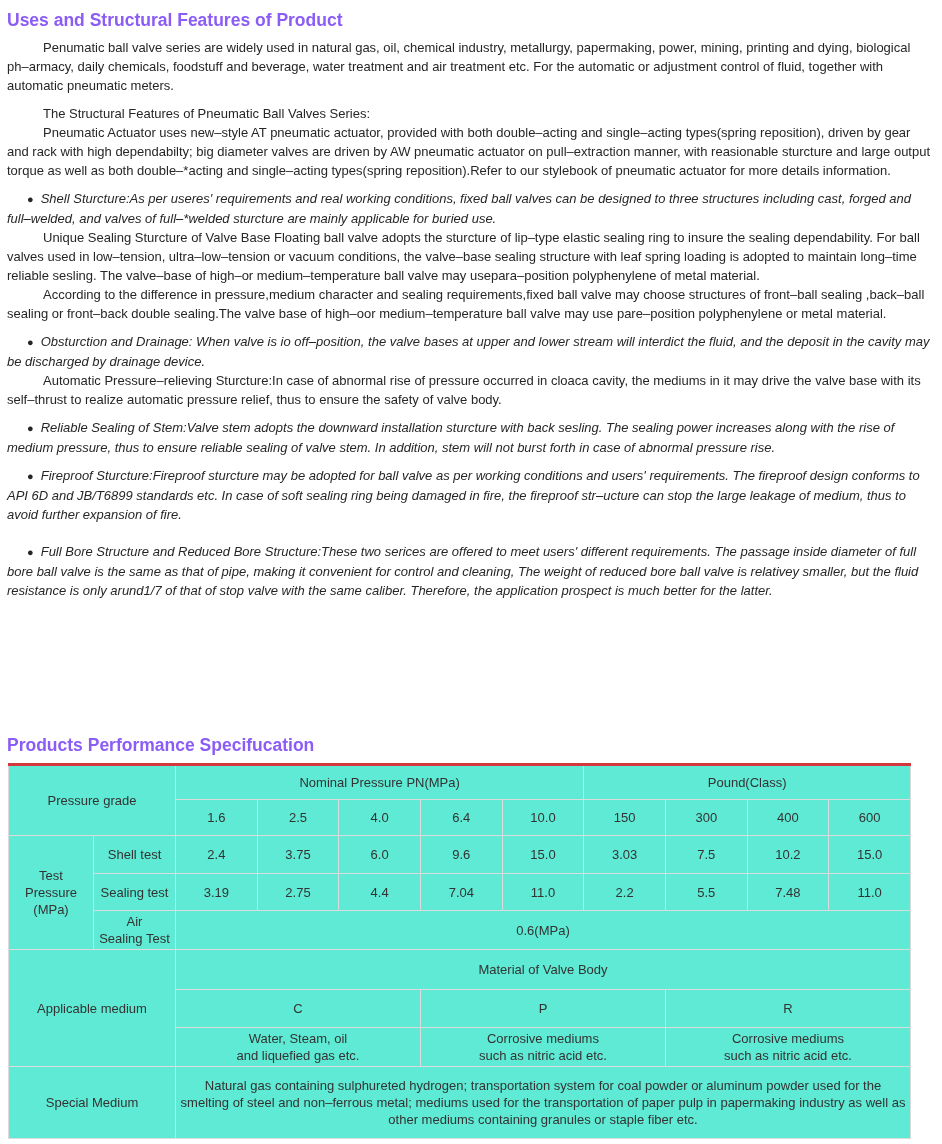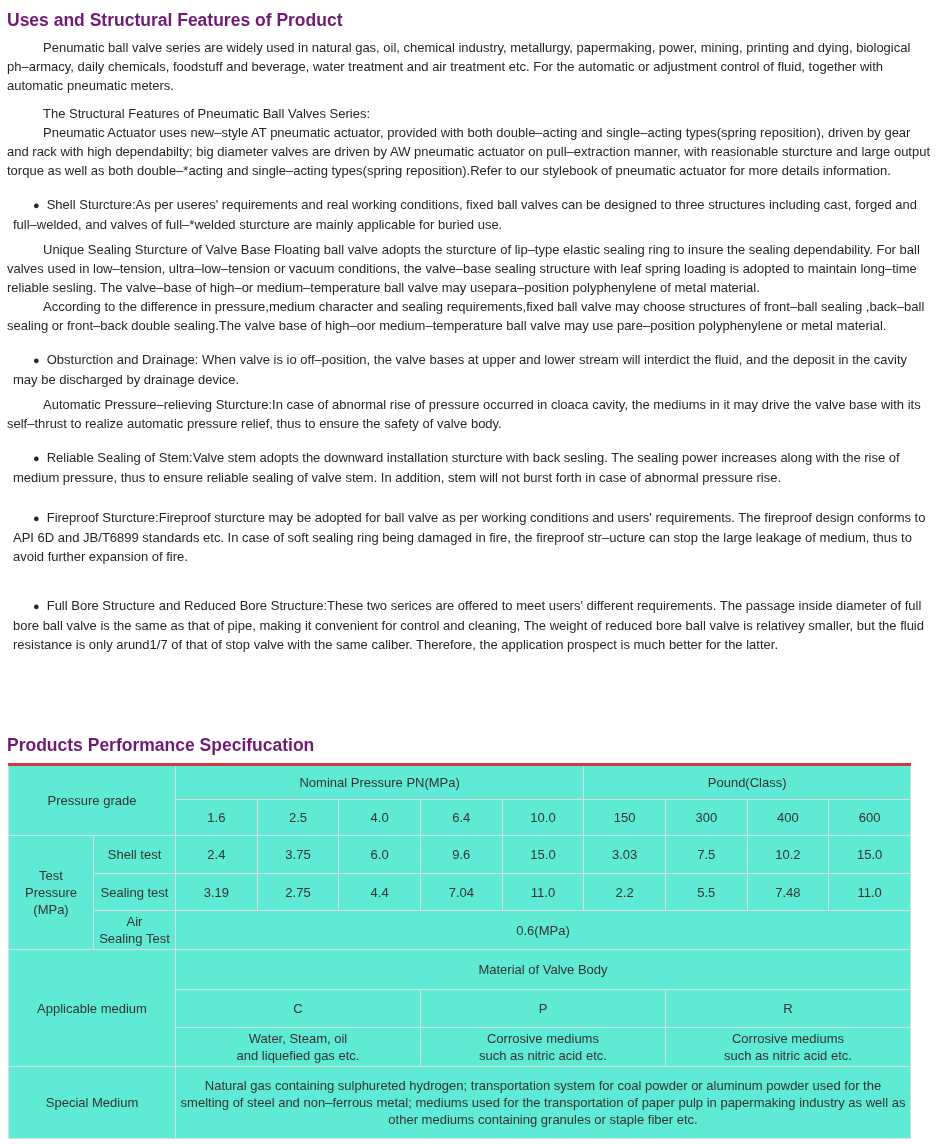--- a/index.html
+++ b/index.html
@@ -3,24 +3,24 @@
 <meta charset="utf-8">
 <style>
   html,body{margin:0;padding:0;}
   body{
     width:942px;height:1144px;overflow:hidden;background:#ffffff;
     font-family:"Liberation Sans","DejaVu Sans",sans-serif;
     font-size:13px;line-height:19px;color:#262626;
   }
   .doc{position:relative;width:942px;height:1144px;padding:0;}
   .uses{padding:10px 7px 0 7px;}
-  h1,h2{font-size:17.5px;line-height:20px;font-weight:bold;color:#701a75;margin:0;}
+  h1,h2{font-size:17.5px;line-height:20px;font-weight:bold;color:#8b5cf6;margin:0;}
   .uses h1{margin-bottom:8px;}
   .para{margin:0;text-indent:36px;}
-  .bullet{margin:6px;text-indent:20px;}
+  .bullet{margin:0;text-indent:20px;font-style:italic;}
   .bullet-glyph{font-size:11px;letter-spacing:2px;}
   .gap{height:9px;}
   .spec{position:absolute;top:735px;left:7px;right:7px;}
   table.spec-table{
     border-collapse:collapse;table-layout:fixed;width:903px;margin-top:8px;margin-left:1px;
     border-top:3px solid #d4383e;
   }
   table.spec-table td{
     border:1px solid #dbdbdb;text-align:center;vertical-align:middle;
     padding:2px 3px;font-size:13px;line-height:17px;color:#333333;background:#5eead4;

